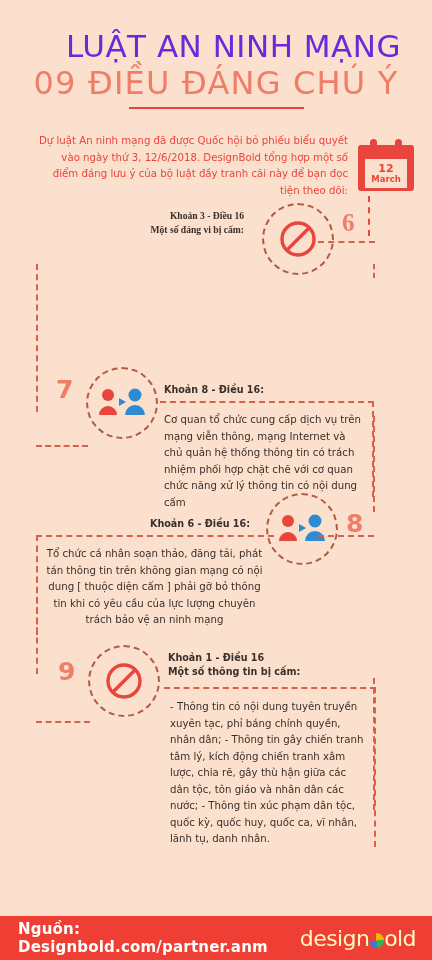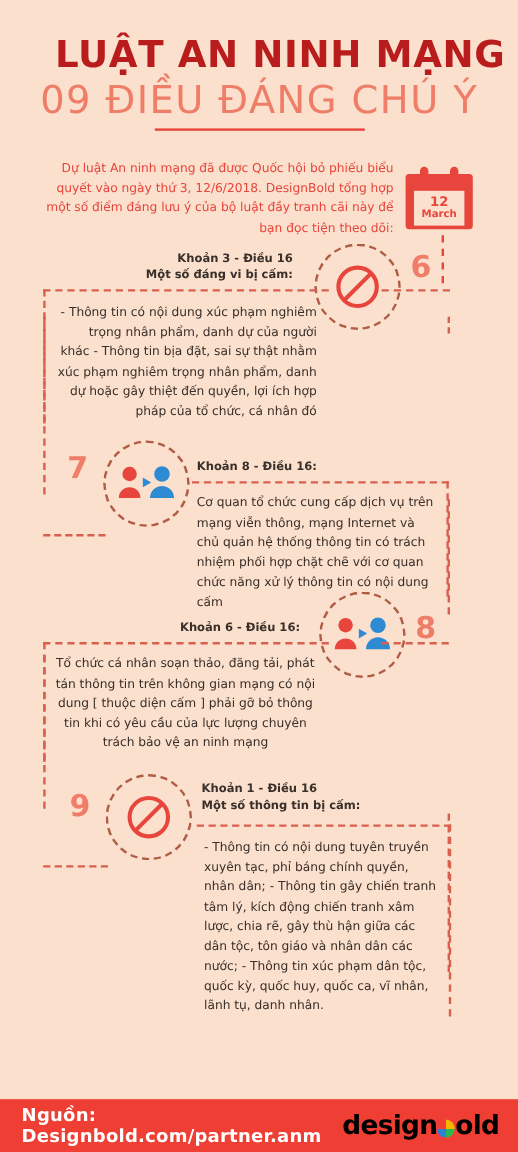--- a/index.html
+++ b/index.html
@@ -12,22 +12,22 @@
   #page {
     position: relative;
     width: 432px; height: 960px;
     background: #fae0cd;
   }
 
   
   .header { padding-top: 30px; text-align: center; }
   .title {
     font-size: 31px;
-    font-weight: bold;
-    color: #b91c1c;
+    font-weight: normal;
+    color: #6d28d9;
     letter-spacing: 0.5px;
     line-height: 1.05;
     margin-left: 35px;
   }
   .subtitle-wrap { margin-top: 4px; }
   .subtitle {
     font-size: 32px;
     color: #ef7d68;
     letter-spacing: 1.2px;
     line-height: 1.05;
@@ -53,21 +53,21 @@
     line-height: 1.62;
     text-align: right;
     padding-right: 10px;
     padding-top: 2px;
   }
   
   .calendar {
     position: relative;
     width: 56px; height: 52px;
     margin-top: 8px;
-    margin-right: 30px;
+    margin-right: 10px;
     flex: 0 0 auto;
   }
   .cal-ring { position: absolute; top: 0; width: 7px; height: 13px;
     background: #e8453c; border-radius: 4px; }
   .cal-ring.l { left: 12px; }
   .cal-ring.r { right: 12px; }
   .cal-body {
     position: absolute; top: 6px; left: 0;
     width: 56px; height: 46px;
     border: 4px solid #e8453c;
@@ -126,21 +126,21 @@
   }
 
   
   .ban { width: 40px; height: 40px; position: relative; }
   .ban svg { display: block; }
 
   
   .people svg { display: block; }
 
   
-  #b6 { position: relative; height: 150px; }
+  #b6 { position: relative; height: 150px; font-family: Liberation Serif, serif; }
   #b6 .b6-head {
     position: absolute; left: 0; top: 0; width: 250px;
     text-align: right; padding-right: 6px;
   }
   #b6 .b6-circle { position: absolute; left: 262px; top: -6px; }
   #b6 .b6-num { position: absolute; left: 342px; top: 1px; }
   #b6 .b6-box {
     position: absolute; left: 36px; top: 32px;
     width: 238px; height: 112px;
     border-top: 2.2px dashed #d9604f;
@@ -225,23 +225,23 @@
     padding: 0 16px 0 18px;
   }
   .source {
     color: #ffffff;
     font-size: 15px;
     font-weight: bold;
     letter-spacing: 0.2px;
   }
   .logo {
     display: flex; align-items: center;
-    color: #000000;
+    color: #fef9c3;
     font-size: 22px;
-    font-weight: bold;
+    font-weight: normal;
     letter-spacing: -0.6px;
   }
   .logo .dot {
     display: inline-block;
     width: 15px; height: 15px;
     border-radius: 50%;
     margin: 0 0px 0 0px;
     position: relative; top: 2px;
     background:
       conic-gradient(#f7b500 0deg 90deg,
@@ -288,23 +288,20 @@
       <div class="circle b6-circle">
         <span class="ban">
           <svg width="40" height="40" viewBox="0 0 40 40">
             <circle cx="20" cy="20" r="16" fill="none" stroke="#e8453c" stroke-width="3.4"></circle>
             <line x1="9" y1="31" x2="31" y2="9" stroke="#e8453c" stroke-width="3.4"></line>
           </svg>
         </span>
       </div>
       <div class="num b6-num">6</div>
       <div class="b6-top-right"></div>
-      <div class="b6-box">
-        <div class="body-text">- Thông tin có nội dung xúc phạm nghiêm trọng nhân phẩm, danh dự của người khác - Thông tin bịa đặt, sai sự thật nhằm xúc phạm nghiêm trọng nhân phẩm, danh dự hoặc gây thiệt đến quyền, lợi ích hợp pháp của tổ chức, cá nhân đó</div>
-      </div>
     </div>
 
     <div class="block" id="b7">
       <div class="num b7-num">7</div>
       <div class="circle b7-circle">
         <span class="people">
           <svg width="48" height="32" viewBox="0 0 48 32">
             <circle cx="10" cy="8" r="6" fill="#e8453c"></circle>
             <path d="M1 28 a9 9 0 0 1 18 0 z" fill="#e8453c"></path>
             <circle cx="37" cy="8" r="6.5" fill="#2f8ad4"></circle>

